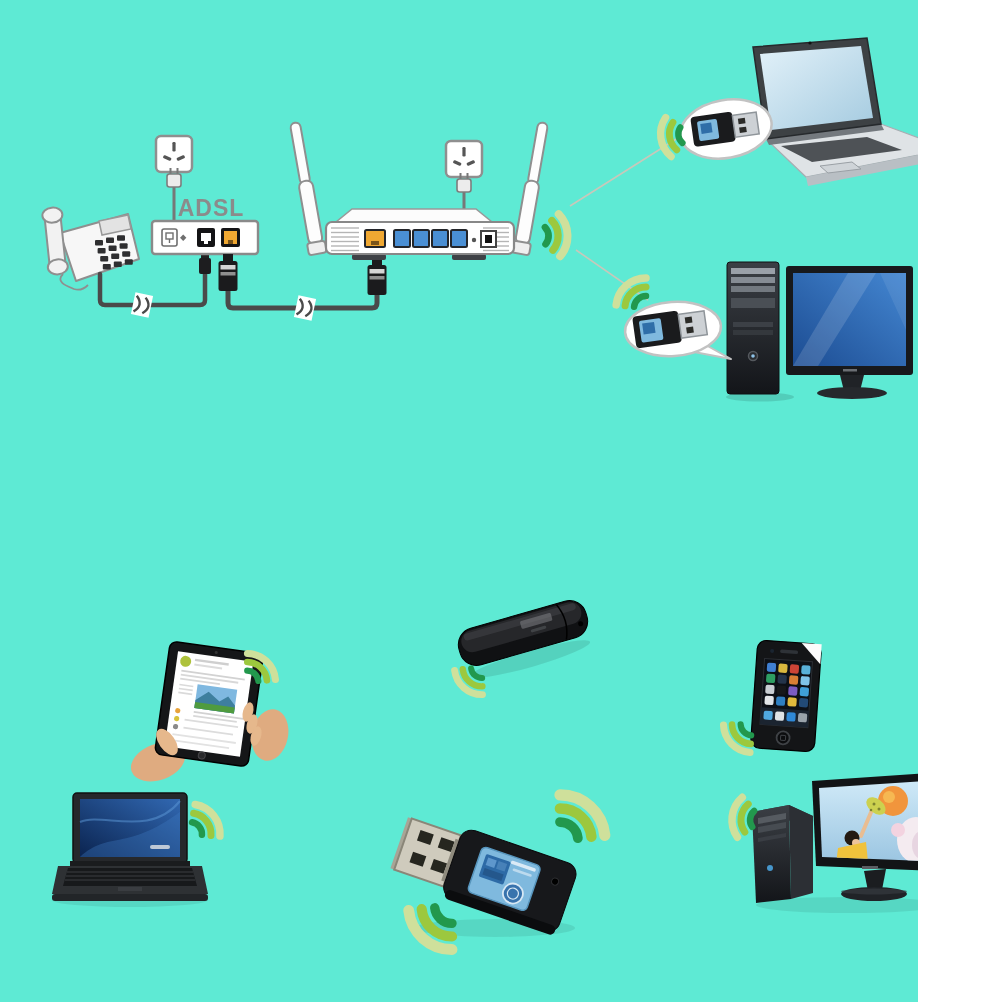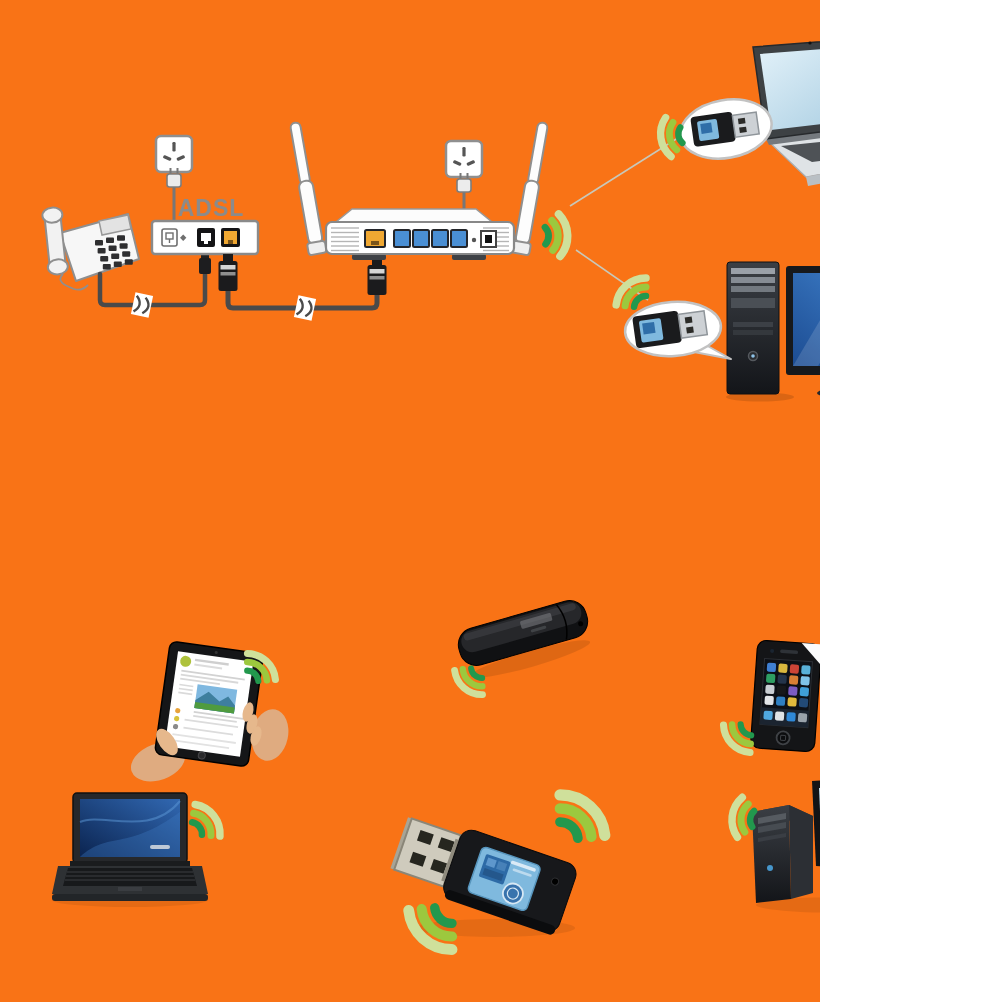--- a/index.html
+++ b/index.html
@@ -1,17 +1,17 @@
 <!DOCTYPE html>
 <html><head>
 <meta charset="utf-8">
 <style>
   html,body{margin:0;padding:0;background:#fff;}
   .stage{
-    width:820px;height:1002px;background:#f97316;position:relative;overflow:hidden;
+    width:918px;height:1002px;background:#5eead4;position:relative;overflow:hidden;
     font-family:"Liberation Sans", sans-serif;
   }
   svg{display:block;}
   .wifi path{fill:none;stroke-linecap:round;}
   text.adsl{font-family:"Liberation Sans", sans-serif;font-size:23px;font-weight:600;letter-spacing:1px;}
 </style>
 </head>
 <body>
 
 <div class="stage">

